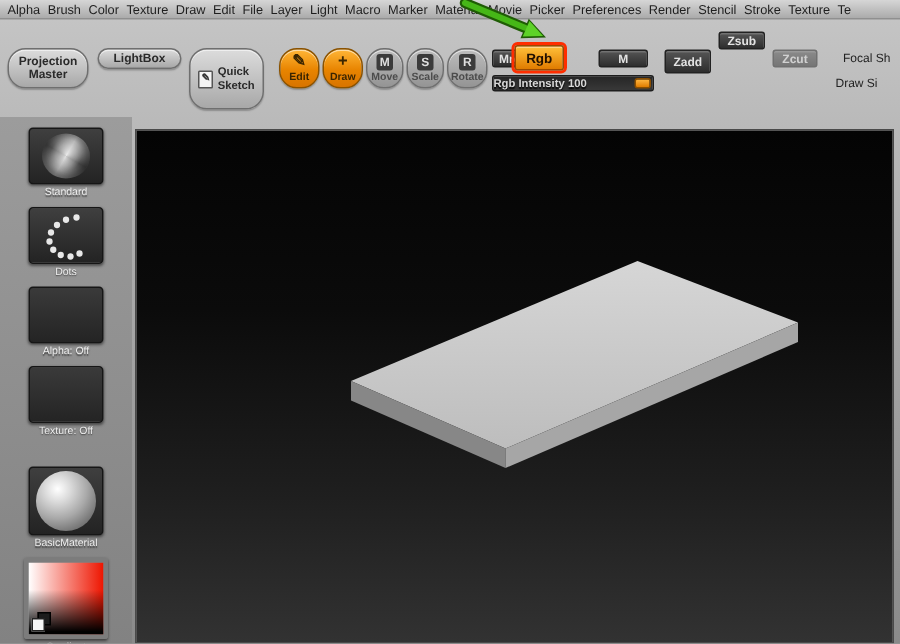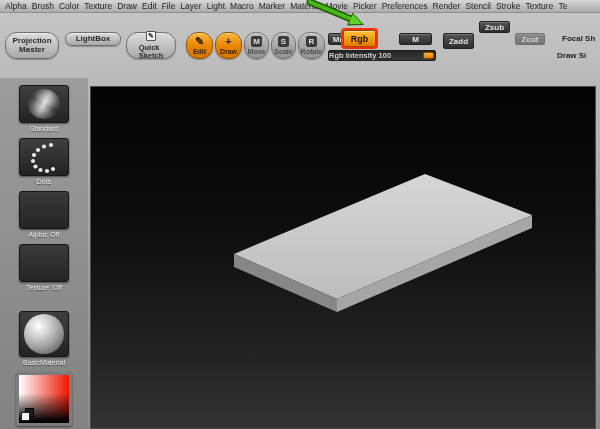--- a/index.html
+++ b/index.html
@@ -13,21 +13,21 @@
   .menu-item{font-size:8.5px;color:#1e1e1e;cursor:default;}
 
   
   .tbtn{position:absolute;border:1px solid #6f6f6f;border-radius:12px;
     background:linear-gradient(#dcdcdc,#a8a8a8);
     box-shadow:inset 0 1px 0 rgba(255,255,255,.55),0 1px 1px rgba(0,0,0,.25);
     color:#2a2a2a;font-size:8px;font-weight:bold;text-align:center;
     display:flex;flex-direction:column;align-items:center;justify-content:center;line-height:1.1;cursor:pointer;}
   .btn-pm{left:5px;top:32px;width:54px;height:27px;}
   .btn-lightbox{left:65px;top:32px;width:56px;height:14px;}
-  .btn-qs{left:126px;top:32px;width:50px;height:27px;flex-direction:column;gap:3px;}
+  .btn-qs{left:126px;top:32px;width:50px;height:41px;flex-direction:row;gap:3px;}
   .qs-icon{width:10px;height:12px;background:#f4f4f4;border:1px solid #555;border-radius:1px;
     font-size:7px;color:#333;display:flex;align-items:center;justify-content:center;}
   .qs-text{display:flex;flex-direction:column;align-items:flex-start;font-size:7.5px;}
 
   .btn-orange{background:linear-gradient(#ffb637,#e88400 55%,#d87400);border:1px solid #8a5200;color:#3a2500;}
   .btn-edit{left:186px;top:32px;width:27px;height:27px;}
   .btn-draw{left:215px;top:32px;width:27px;height:27px;}
   .tool-icon{font-size:11px;line-height:11px;font-weight:bold;}
   .tool-label{font-size:7px;font-weight:bold;margin-top:1px;}
 
@@ -52,21 +52,21 @@
   .btn-zcut{left:515px;top:33px;width:30px;height:12px;opacity:.5;}
 
   .slider{position:absolute;height:11px;background:linear-gradient(#262626,#383838);
     border:1px solid #1d1d1d;border-radius:2px;color:#d8d8d8;font-size:7.5px;font-weight:bold;
     display:flex;align-items:center;cursor:pointer;overflow:hidden;}
   .slider .marker{position:absolute;top:1px;width:11px;height:7px;border-radius:2px;
     background:linear-gradient(#ffb640,#e07c00);border:1px solid #8a4e00;}
   .slider .slider-text{position:relative;z-index:1;text-shadow:0 1px 1px #000;}
   .slider-rgb{left:328px;top:50px;width:108px;}
   .slider-z{left:443px;top:50px;width:112px;}
-  .cut-label{position:absolute;font-size:8px;font-weight:bold;color:#222;white-space:nowrap;}
+  .cut-label{position:absolute;font-size:8px;font-weight:normal;color:#222;white-space:nowrap;}
   .label-focal{left:562px;top:34px;}
   .label-drawsize{left:557px;top:51px;}
 
   
   .sidebar{position:absolute;left:0;top:78px;width:88px;bottom:0;
     background:linear-gradient(#9c9c9c,#828282);padding-top:7px;
     display:flex;flex-direction:column;align-items:center;}
   .shelf-item{display:flex;flex-direction:column;align-items:center;margin-bottom:6px;cursor:pointer;}
   .shelf-label{font-size:7px;color:#efefef;margin-top:2px;text-shadow:0 1px 1px rgba(0,0,0,.6);}
   .thumb{width:50px;height:38px;background:linear-gradient(#3f3f3f,#232323);

